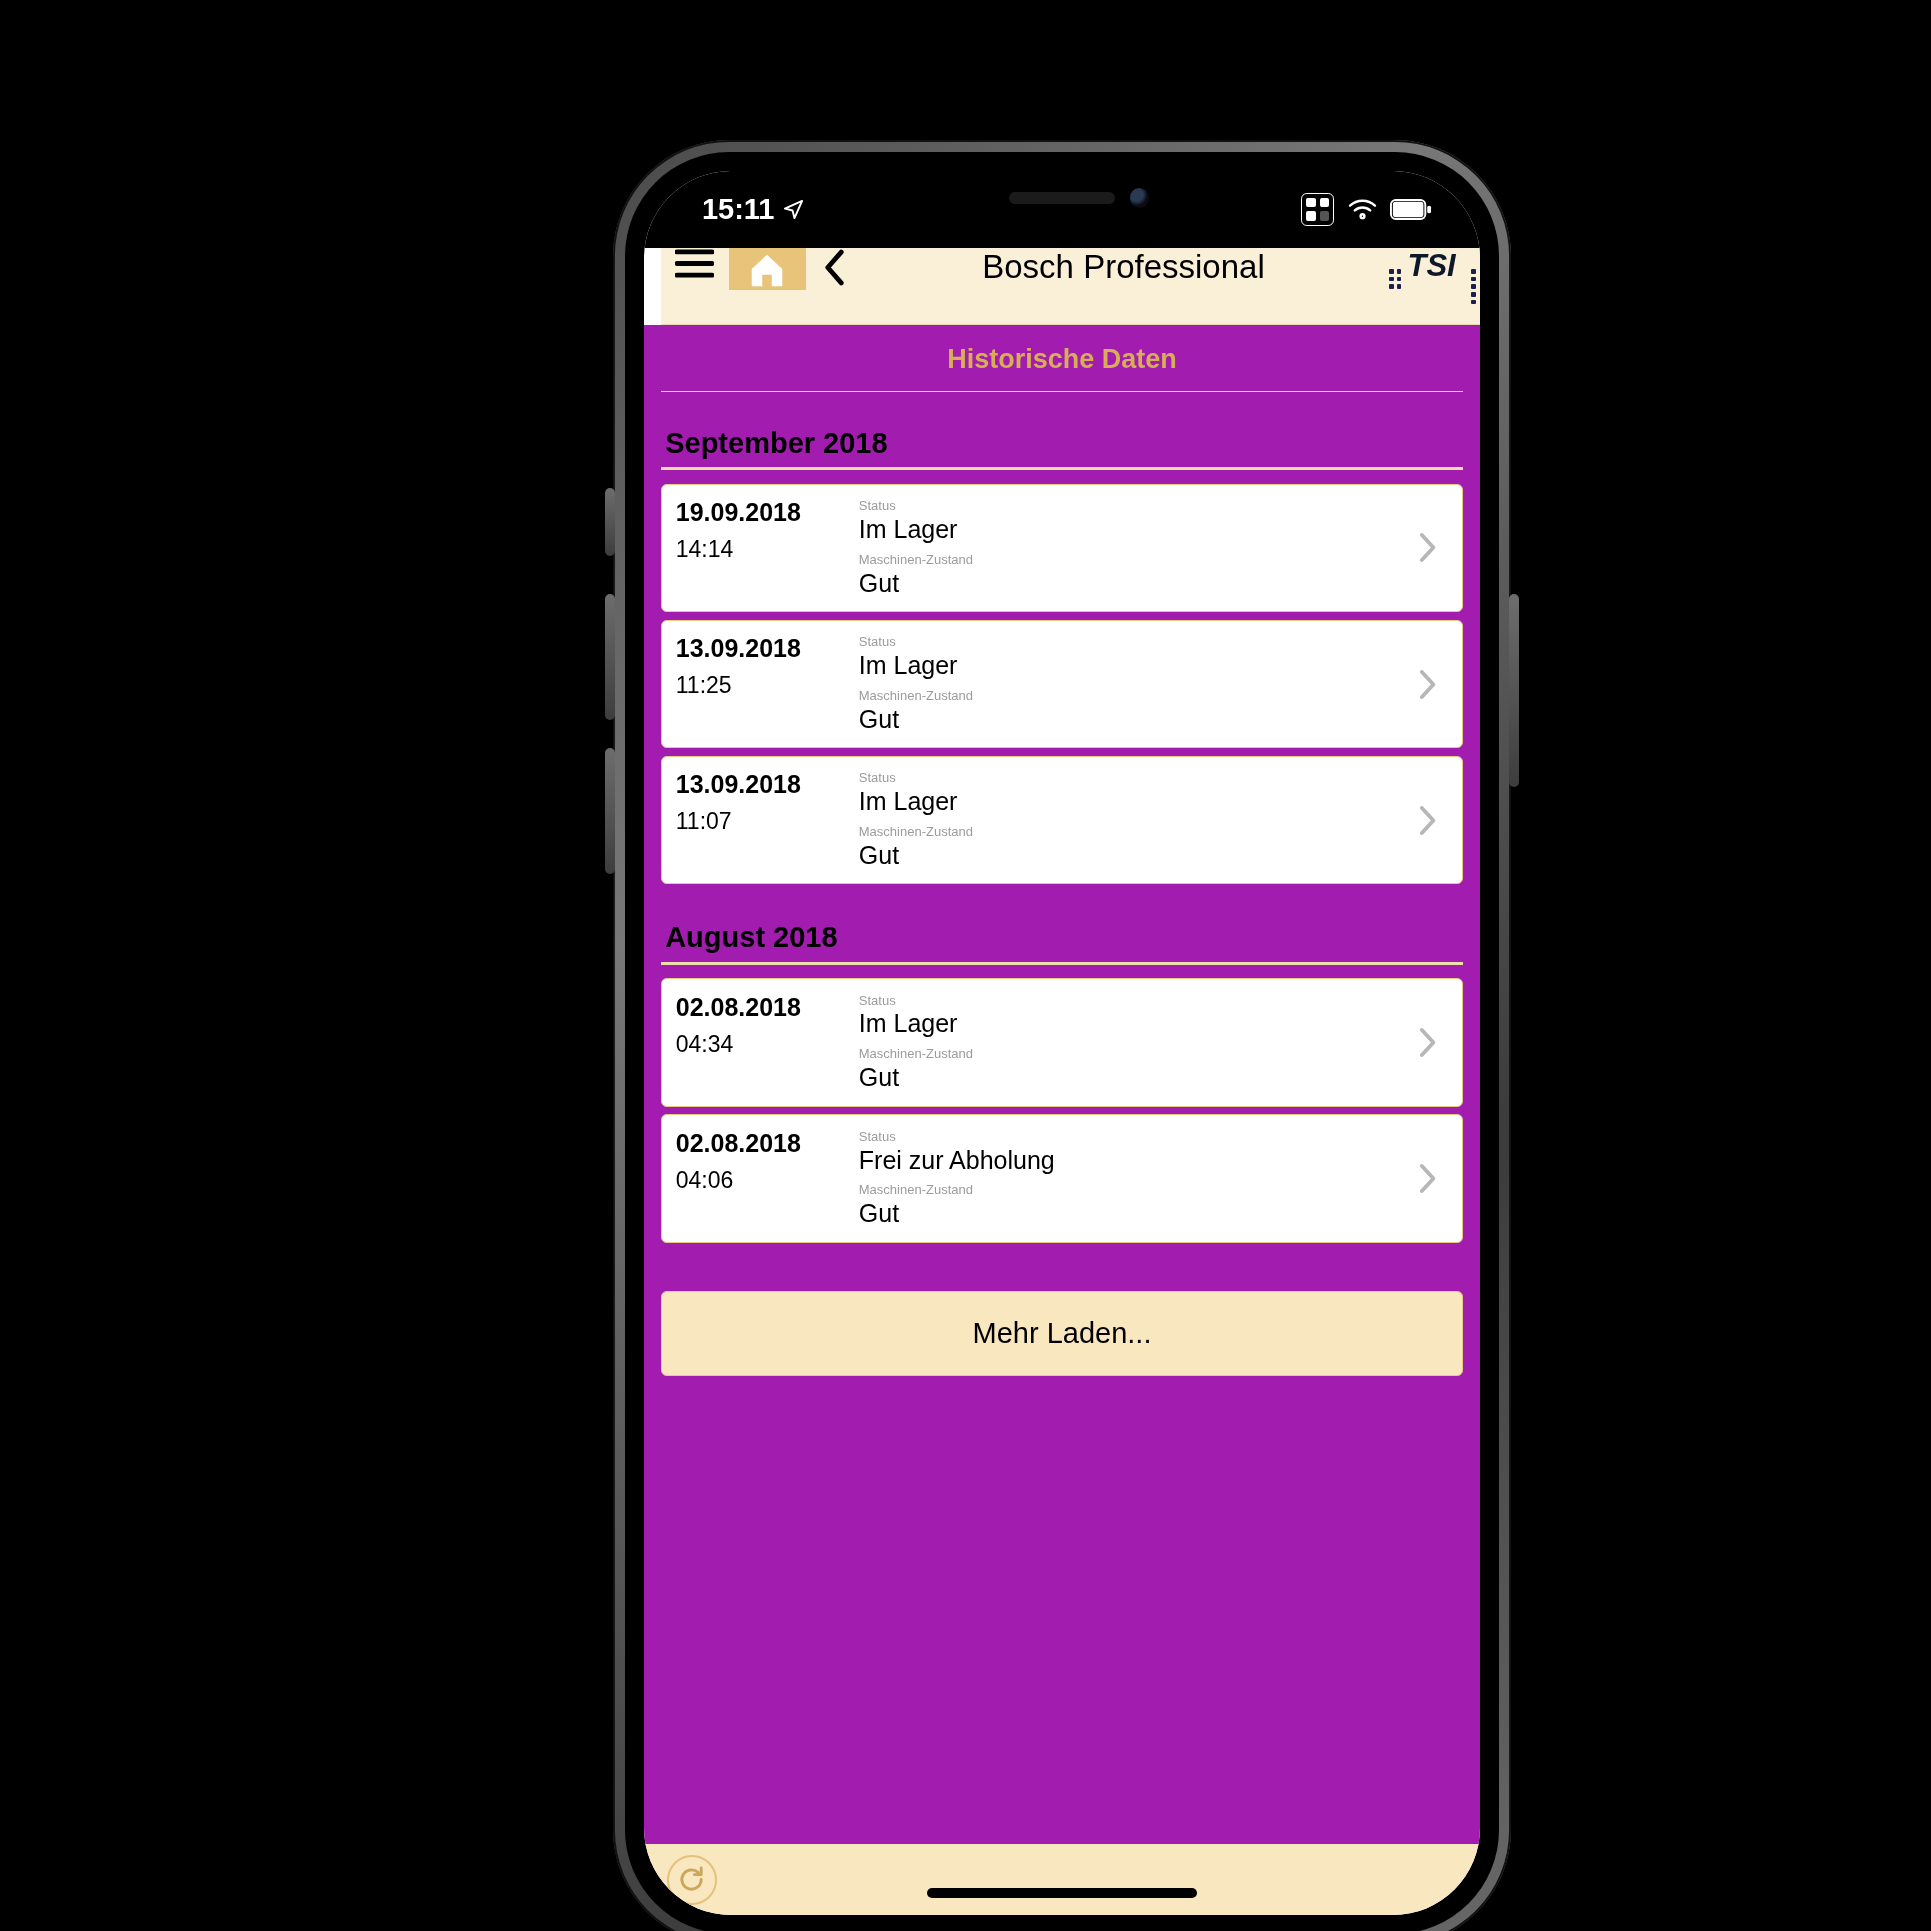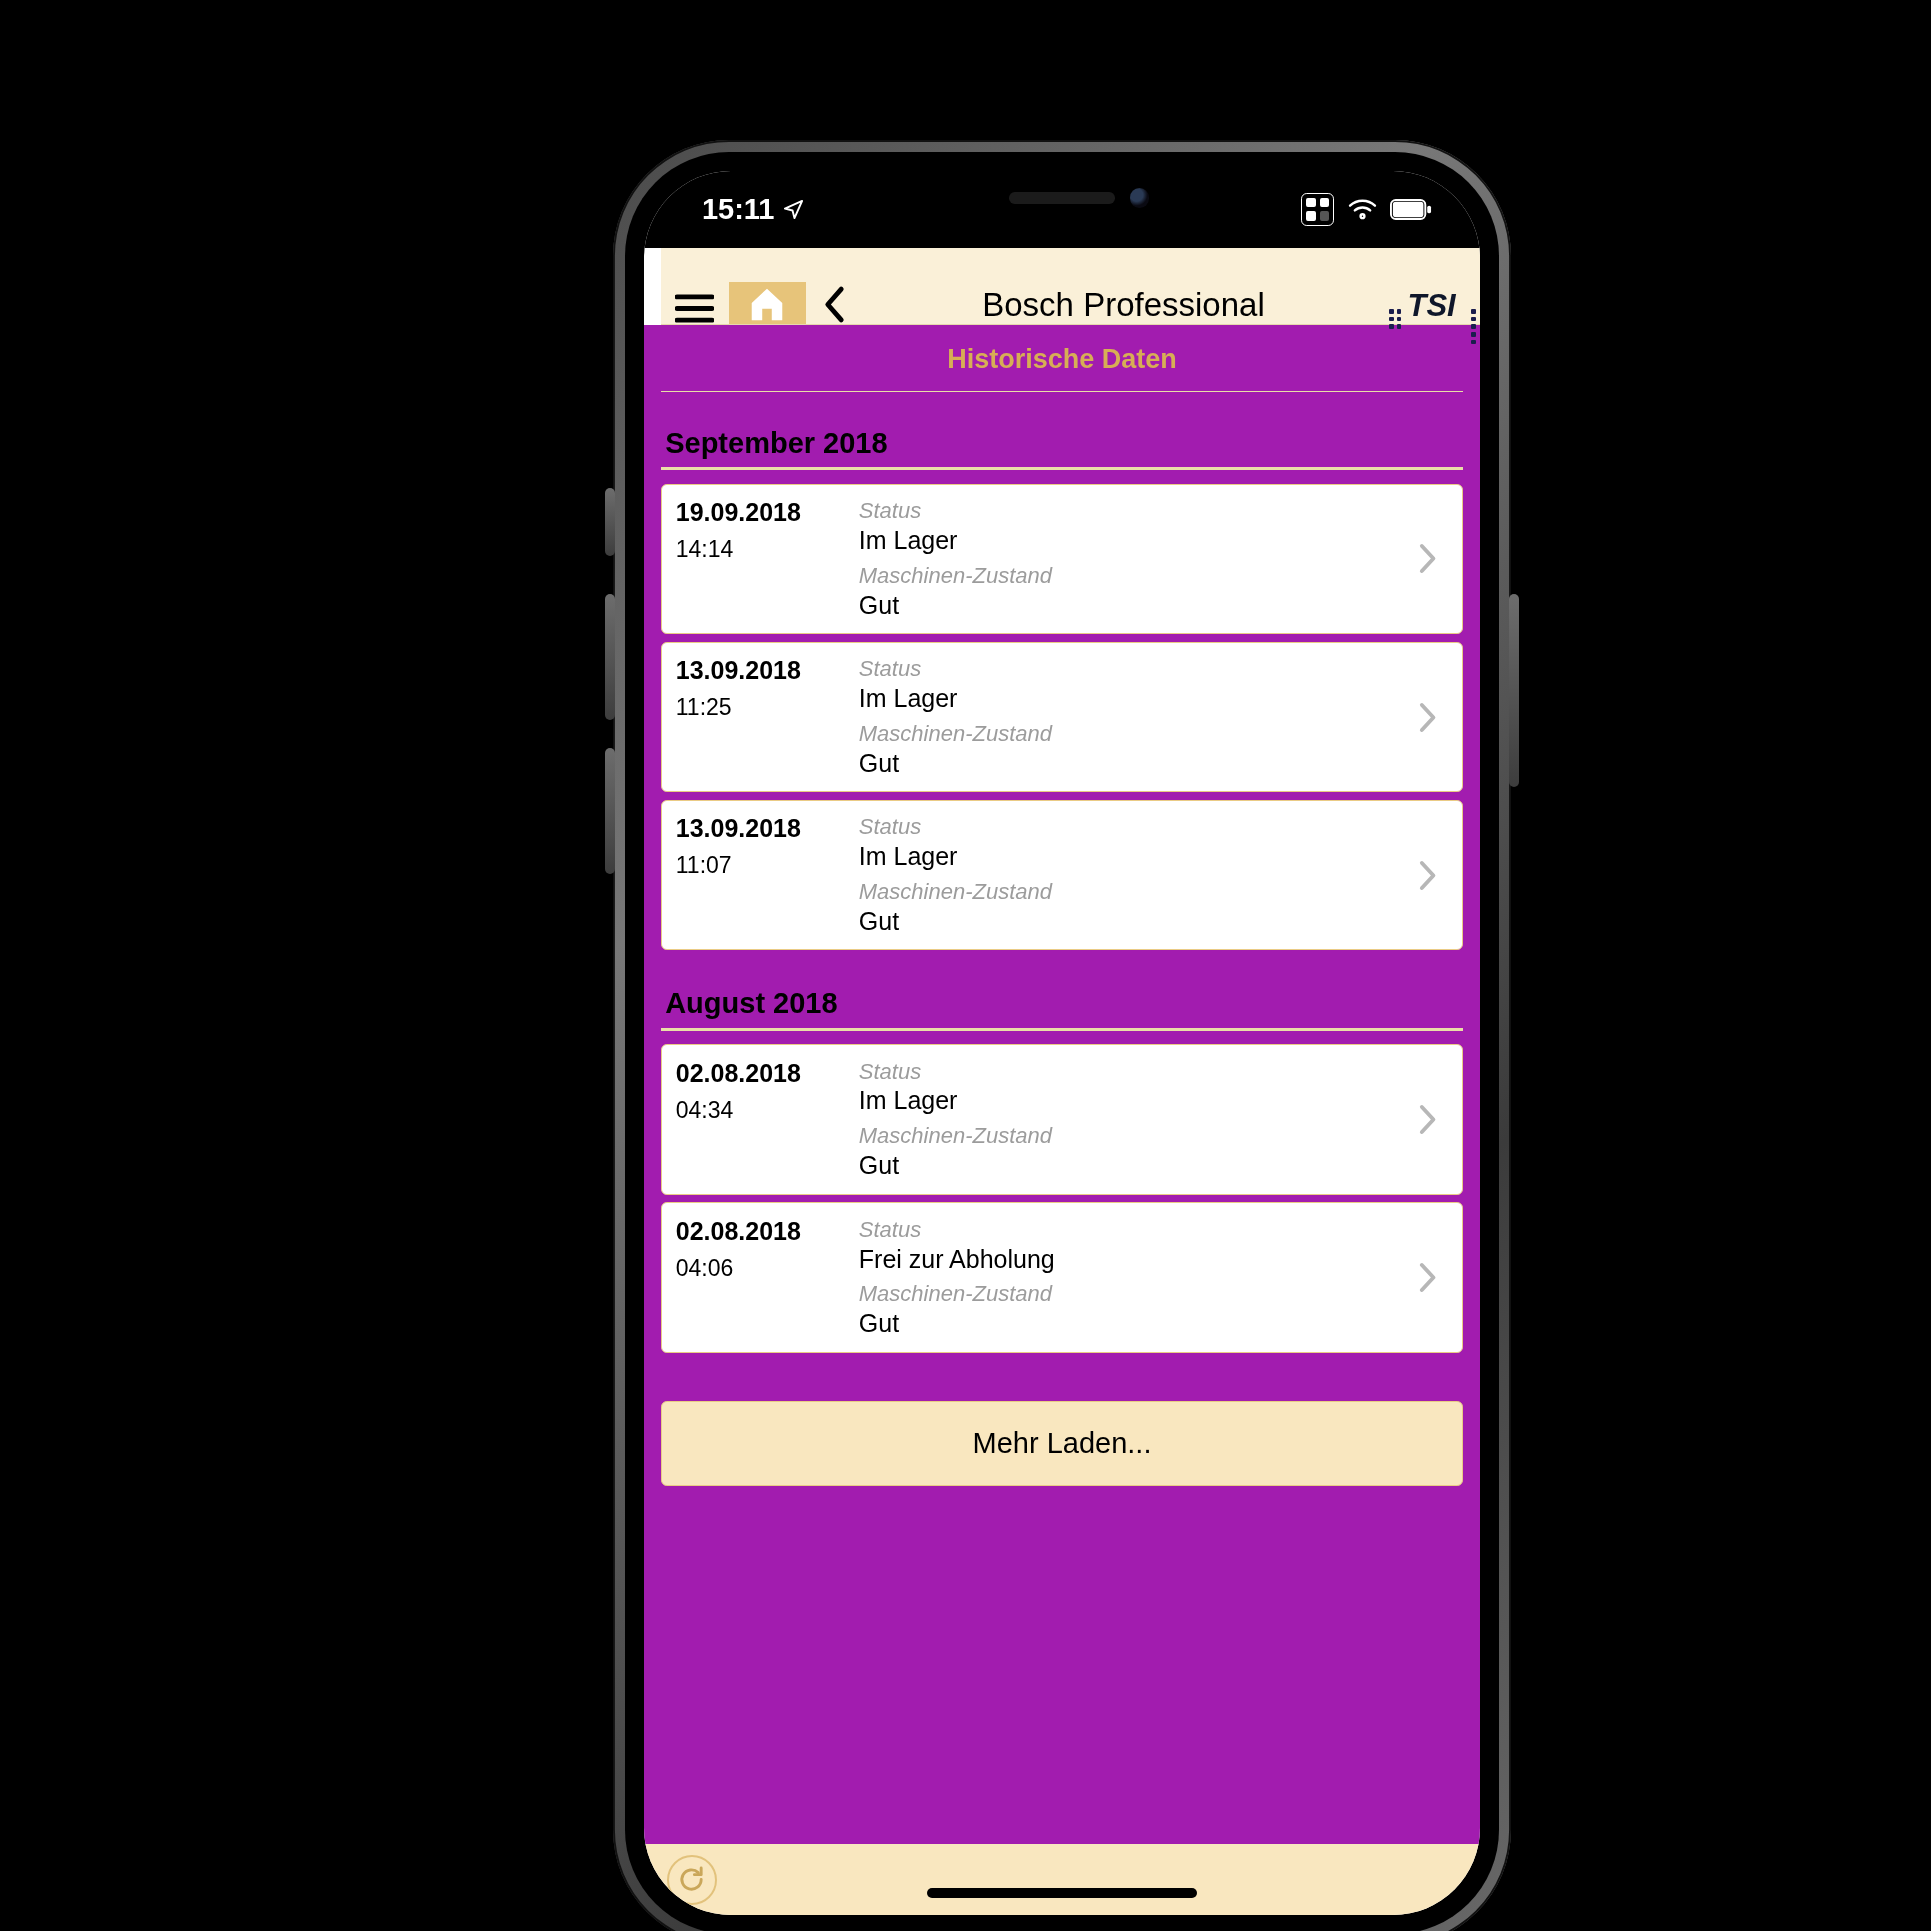--- a/index.html
+++ b/index.html
@@ -102,21 +102,21 @@
   }
   .dual-sim span { width:9.7px; height:9.7px; background:#fff; border-radius:1.9px; }
   .dual-sim span.off { background:#555; }
   .wifi-icon, .batt-icon, .loc-icon { display:inline-block; }
 
   
   .appheader {
     height: 77px;
     background: #faf0d8;
     display: flex;
-    align-items: flex-end;
+    align-items: flex-start;
     border-bottom: 1px solid #e6d8ae;
     margin-left: 17px;
   }
   .ah-menu {
     width: 68px;
     display:flex; align-items:center; justify-content:center;
   }
   .ah-home {
     width: 77px;
     background: #e7c47a;
@@ -188,21 +188,21 @@
     margin-bottom: 7.7px;
     position:relative;
     justify-content:space-between;
   }
   .card .col-date {
     width: 183px;
   }
   .card .col-date .d { font-weight:700; font-size:25px; color:#000; }
   .card .col-date .t { font-size:23px; color:#000; margin-top:9px; }
   .card .col-info { flex:1; }
-  .card .lbl { font-size:22px; color:#9c9c9c;font-style:italic; }
+  .card .lbl { font-size:13px; color:#9c9c9c; }
   .card .val { font-size:25px; color:#000; margin: 1.9px 0 7.7px; }
   .card .chevron-wrap {
     width:48px; display:flex; align-items:center; justify-content:center;
     color:#b7b7b7;
   }
 
   .more-btn {
     margin-top: 15.4px;
     background:#f9e7bf;
     border:1px solid #eacb85;

